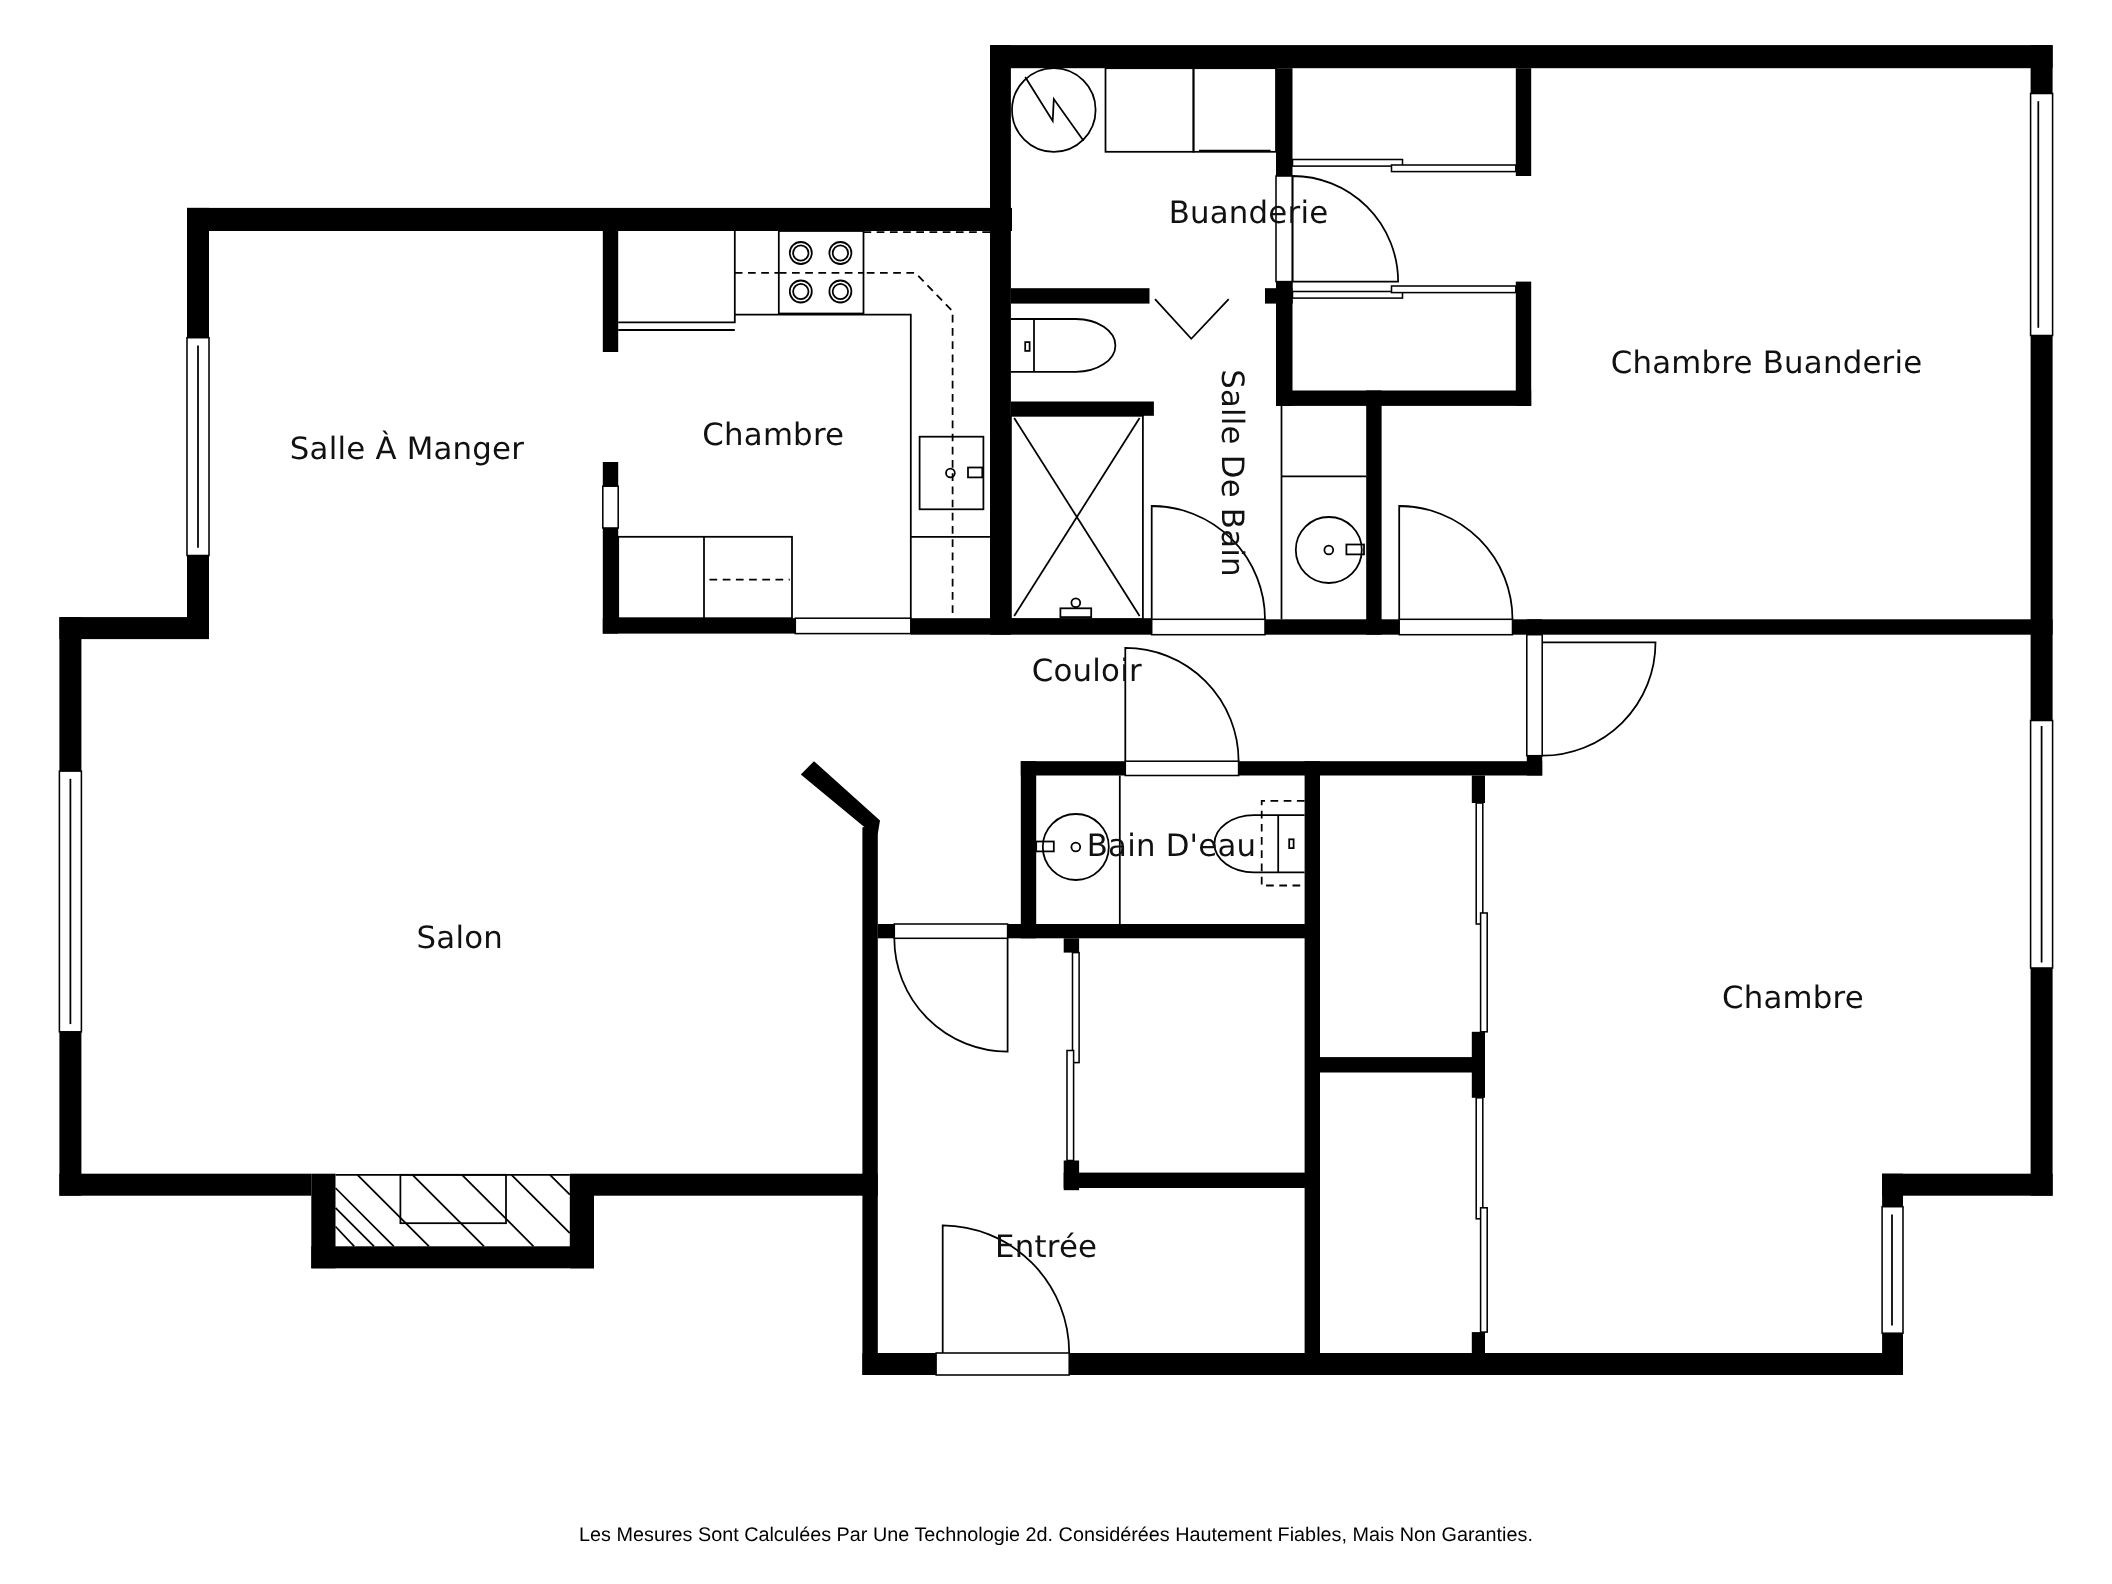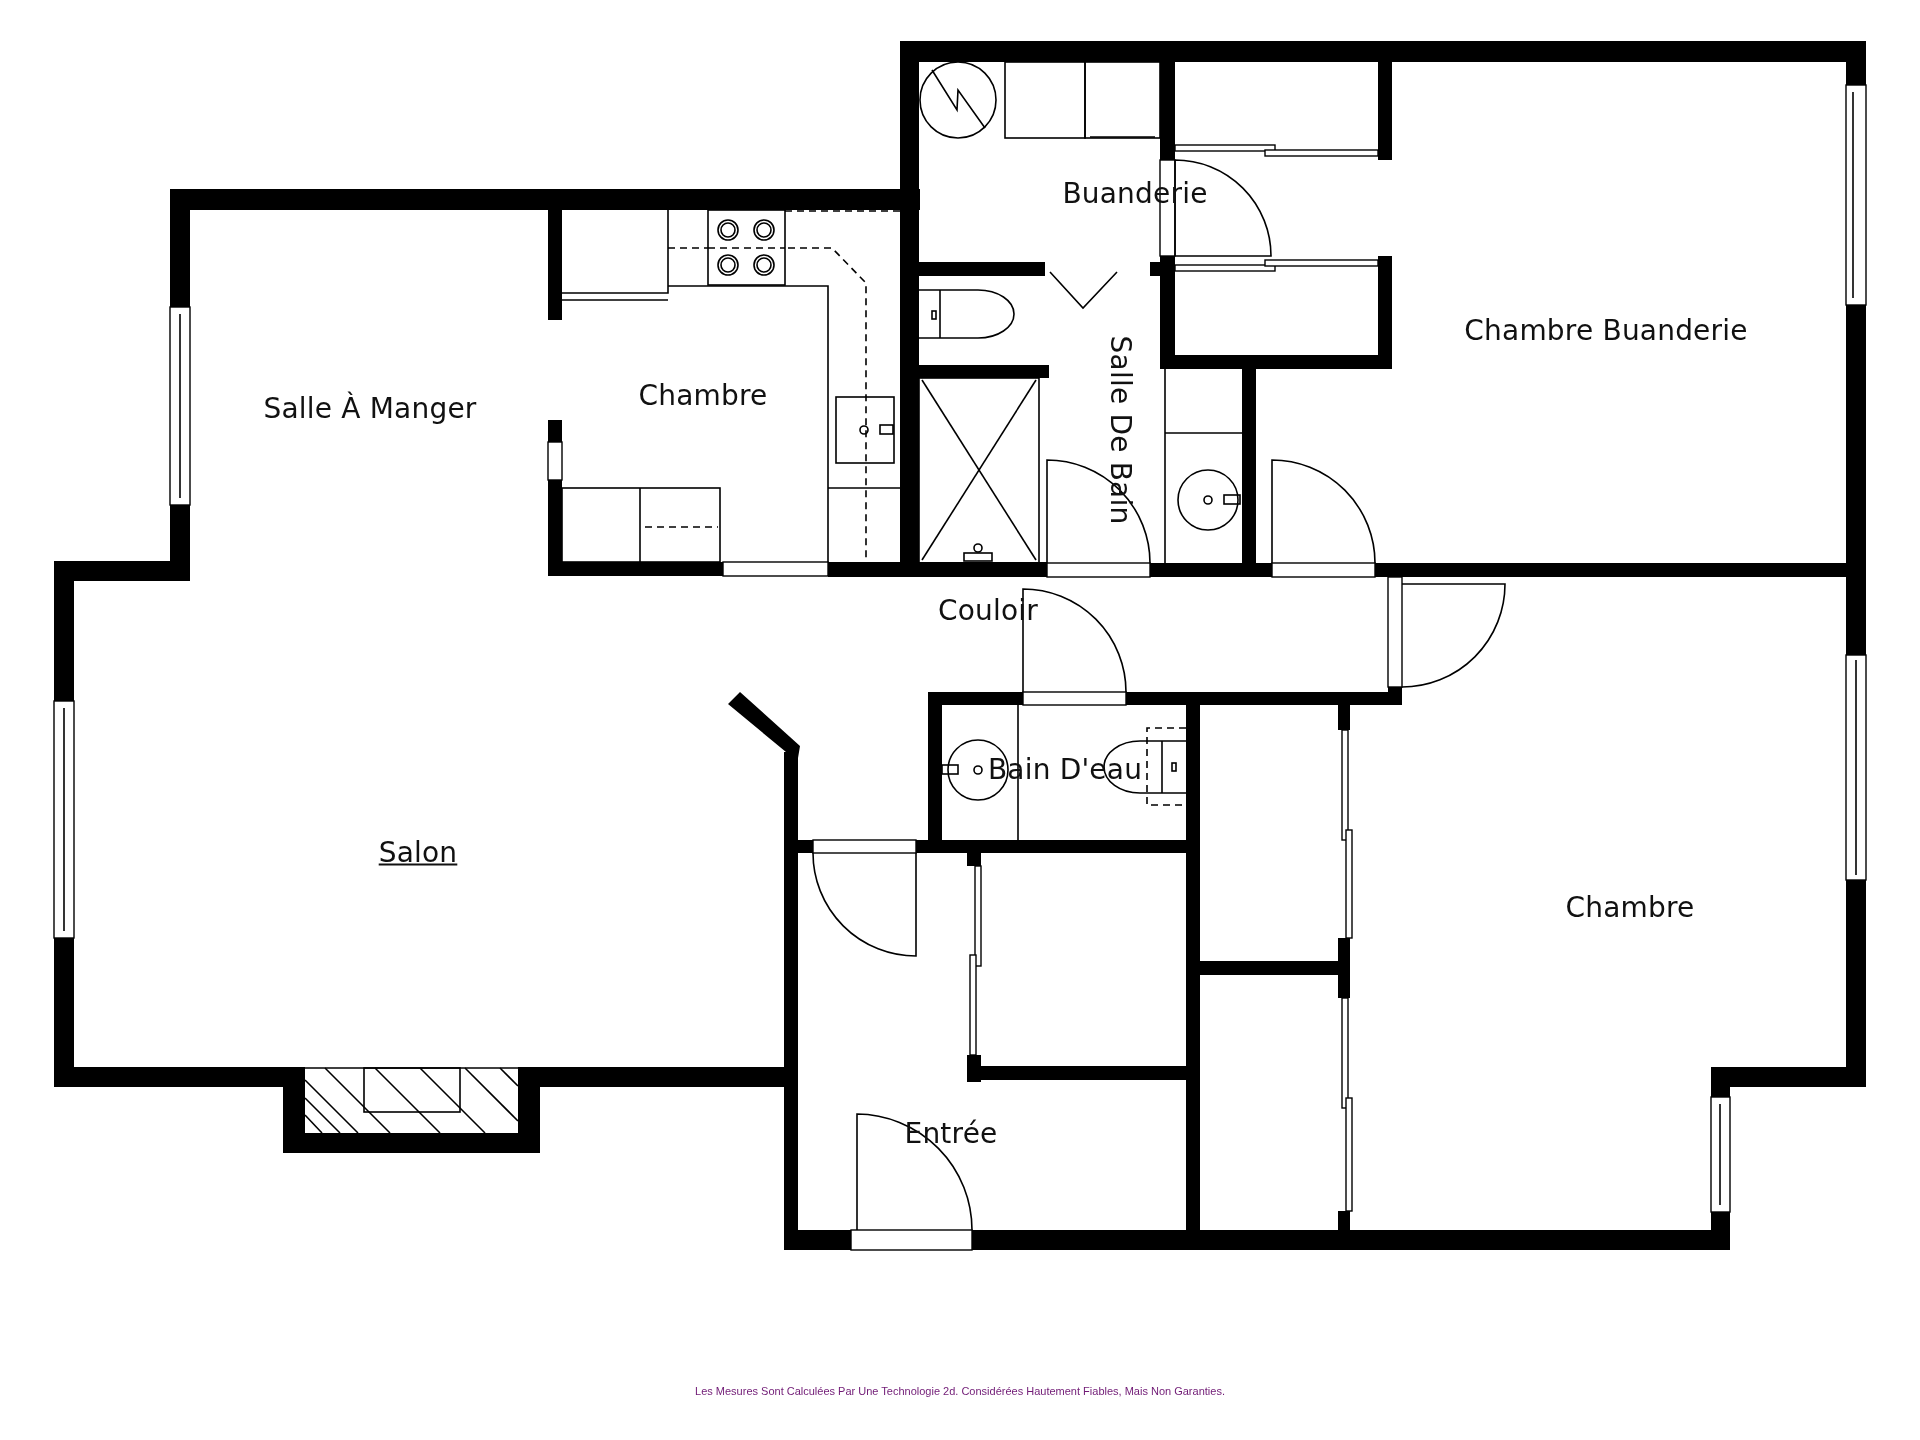--- a/index.html
+++ b/index.html
@@ -6,21 +6,21 @@
   body { width: 1920px; height: 1440px; overflow: hidden; position: relative; font-family: "DejaVu Sans", "Liberation Sans", sans-serif; }
   #plan { position: absolute; left: 0; top: 0; width: 1920px; height: 1440px; }
   .wall { fill: #000000; }
   .fix { fill: none; stroke: #000; stroke-width: 1.6; }
   .fixw { fill: #ffffff; stroke: #000; stroke-width: 1.6; }
   .dash { fill: none; stroke: #000; stroke-width: 1.6; stroke-dasharray: 7 5; }
   .win { fill: #ffffff; stroke: #000; stroke-width: 1.4; }
   .door-gap { fill: #ffffff; stroke: #000; stroke-width: 1.4; }
   .room-label { position: absolute; font-family: "DejaVu Sans", "Liberation Sans", sans-serif; font-size: 28px; color: #111; white-space: nowrap; transform: translate(-50%, -50%); letter-spacing: 0.2px; }
   .room-label.vertical { transform: translate(-50%, -50%) rotate(90deg); }
-  .footer { position: absolute; left: 0; width: 1920px; top: 1385px; text-align: center; font-family: "Liberation Sans", "DejaVu Sans", sans-serif; font-size: 11px; color: #701a75; }
+  .footer { position: absolute; left: 0; width: 1920px; top: 1385px; text-align: center; font-family: "Liberation Sans", "DejaVu Sans", sans-serif; font-size: 18px; color: #000000; }
 </style>
 </head>
 <body>
 
 <svg id="plan" viewBox="0 0 1920 1440" xmlns="http://www.w3.org/2000/svg">
 
   <g>
 
     <rect class="wall" x="900" y="41" width="966" height="21"></rect>
 
@@ -244,17 +244,17 @@
   </g>
 </svg>
 
 <div class="room-label" style="left:370px;top:408px;">Salle À Manger</div>
 <div class="room-label" style="left:703px;top:395px;">Chambre</div>
 <div class="room-label" style="left:1092px;top:193px;margin-left:43px;">Buanderie</div>
 <div class="room-label vertical" style="left:1120px;top:430px;">Salle De Bain</div>
 <div class="room-label" style="left:1606px;top:330px;">Chambre Buanderie</div>
 <div class="room-label" style="left:988px;top:610px;">Couloir</div>
 <div class="room-label" style="left:1065px;top:769px;">Bain D'eau</div>
-<div class="room-label" style="left:418px;top:852px;text-decoration:underline;">Salon</div>
+<div class="room-label" style="left:418px;top:852px;">Salon</div>
 <div class="room-label" style="left:1597px;top:907px;margin-left:33px;">Chambre</div>
 <div class="room-label" style="left:951px;top:1133px;">Entrée</div>
 
 <div class="footer">Les Mesures Sont Calculées Par Une Technologie 2d. Considérées Hautement Fiables, Mais Non Garanties.</div>
 
 </body></html>

